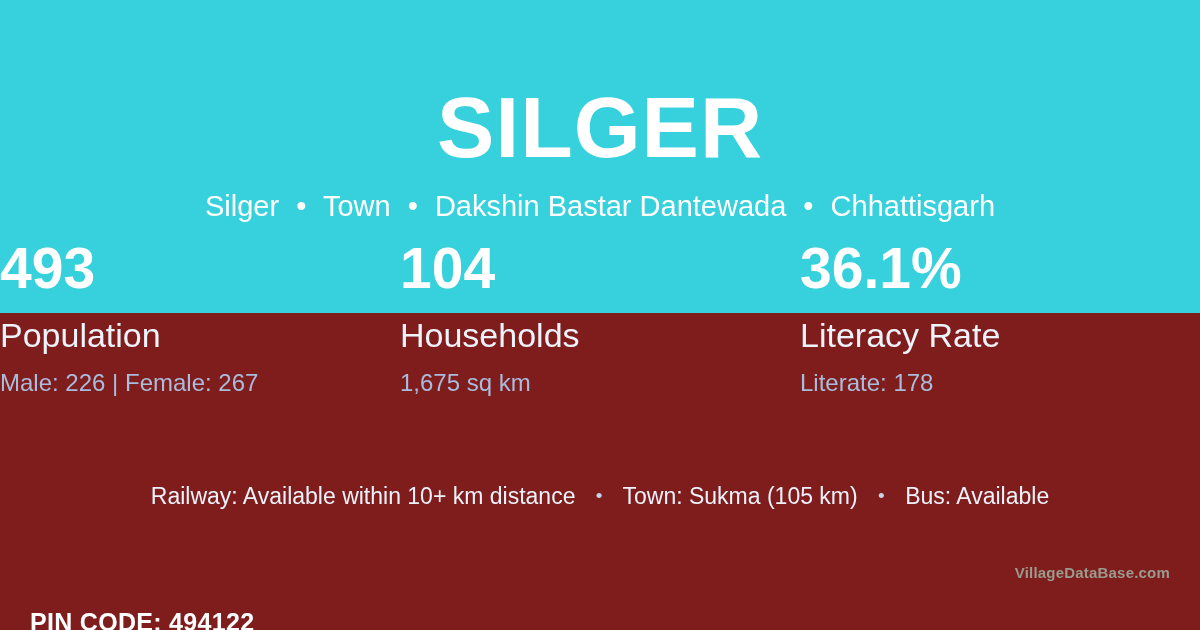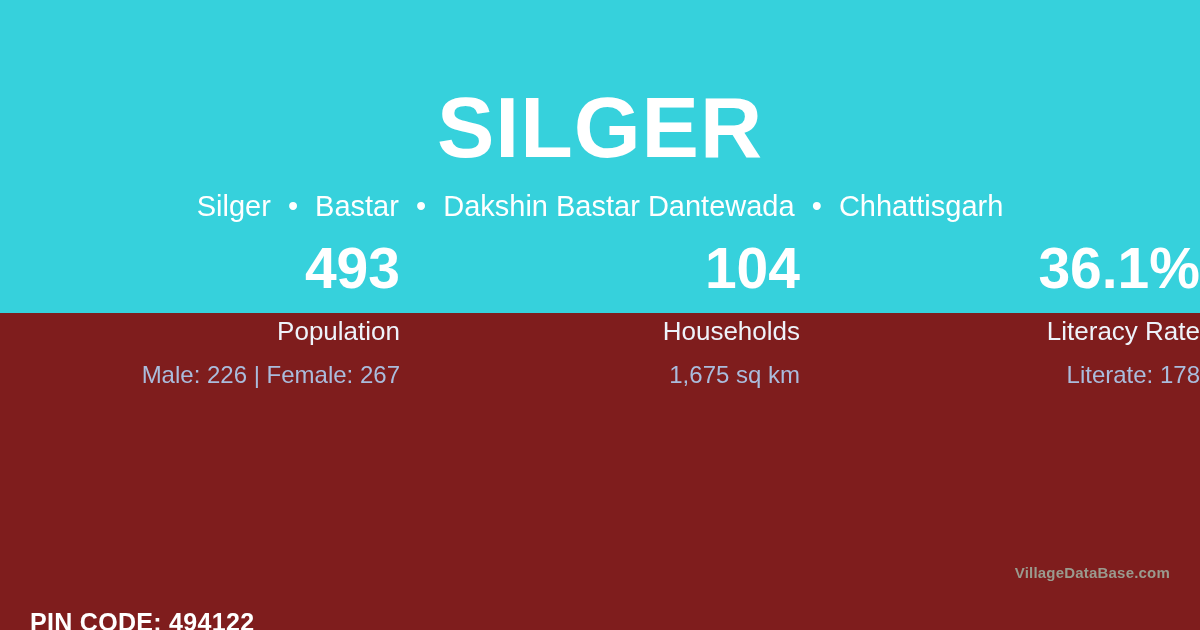--- a/index.html
+++ b/index.html
@@ -70,32 +70,32 @@
   #stats {
     position: absolute;
     left: 0;
     top: 240px;
     width: 1200px;
     display: flex;
     flex-direction: row;
   }
   .stat {
     flex: 1 1 0;
-    text-align: right;
+    text-align: left;
   }
   .stat-value {
     font-size: 57px;
     font-weight: 700;
     line-height: 1;
     color: #ffffff;
     letter-spacing: 0px;
     height: 58px;
   }
   .stat-label {
-    font-size: 26px;
+    font-size: 34px;
     font-weight: 400;
     line-height: 1;
     color: #eef3fa;
     padding-top: 20px;
   }
   .stat-sub {
     font-size: 24px;
     font-weight: 400;
     line-height: 1;
     color: #aabcdc;
@@ -156,21 +156,21 @@
 
 <div id="card">
 
   <div id="teal-band"></div>
 
   <div id="header">
     <h1 id="village-title">SILGER</h1>
     <div id="breadcrumb">
       <span>Silger</span>
       <span class="sep">•</span>
-      <span>Bastar</span>
+      <span>Town</span>
       <span class="sep">•</span>
       <span>Dakshin Bastar Dantewada</span>
       <span class="sep">•</span>
       <span>Chhattisgarh</span>
     </div>
   </div>
 
   <div id="stats">
 
     <div class="stat">
@@ -186,19 +186,26 @@
     </div>
 
     <div class="stat">
       <div class="stat-value">36.1%</div>
       <div class="stat-label">Literacy Rate</div>
       <div class="stat-sub">Literate: 178</div>
     </div>
 
   </div>
 
+  <div id="facilities">
+    <span>Railway: Available within 10+ km distance</span>
+    <span class="sep">•</span>
+    <span>Town: Sukma (105 km)</span>
+    <span class="sep">•</span>
+    <span>Bus: Available</span>
+  </div>
 
   <div id="footer">
     <div id="pin-code">PIN CODE: 494122</div>
     <div id="brand">VillageDataBase.com</div>
   </div>
 
 </div>
 
 </body></html>

